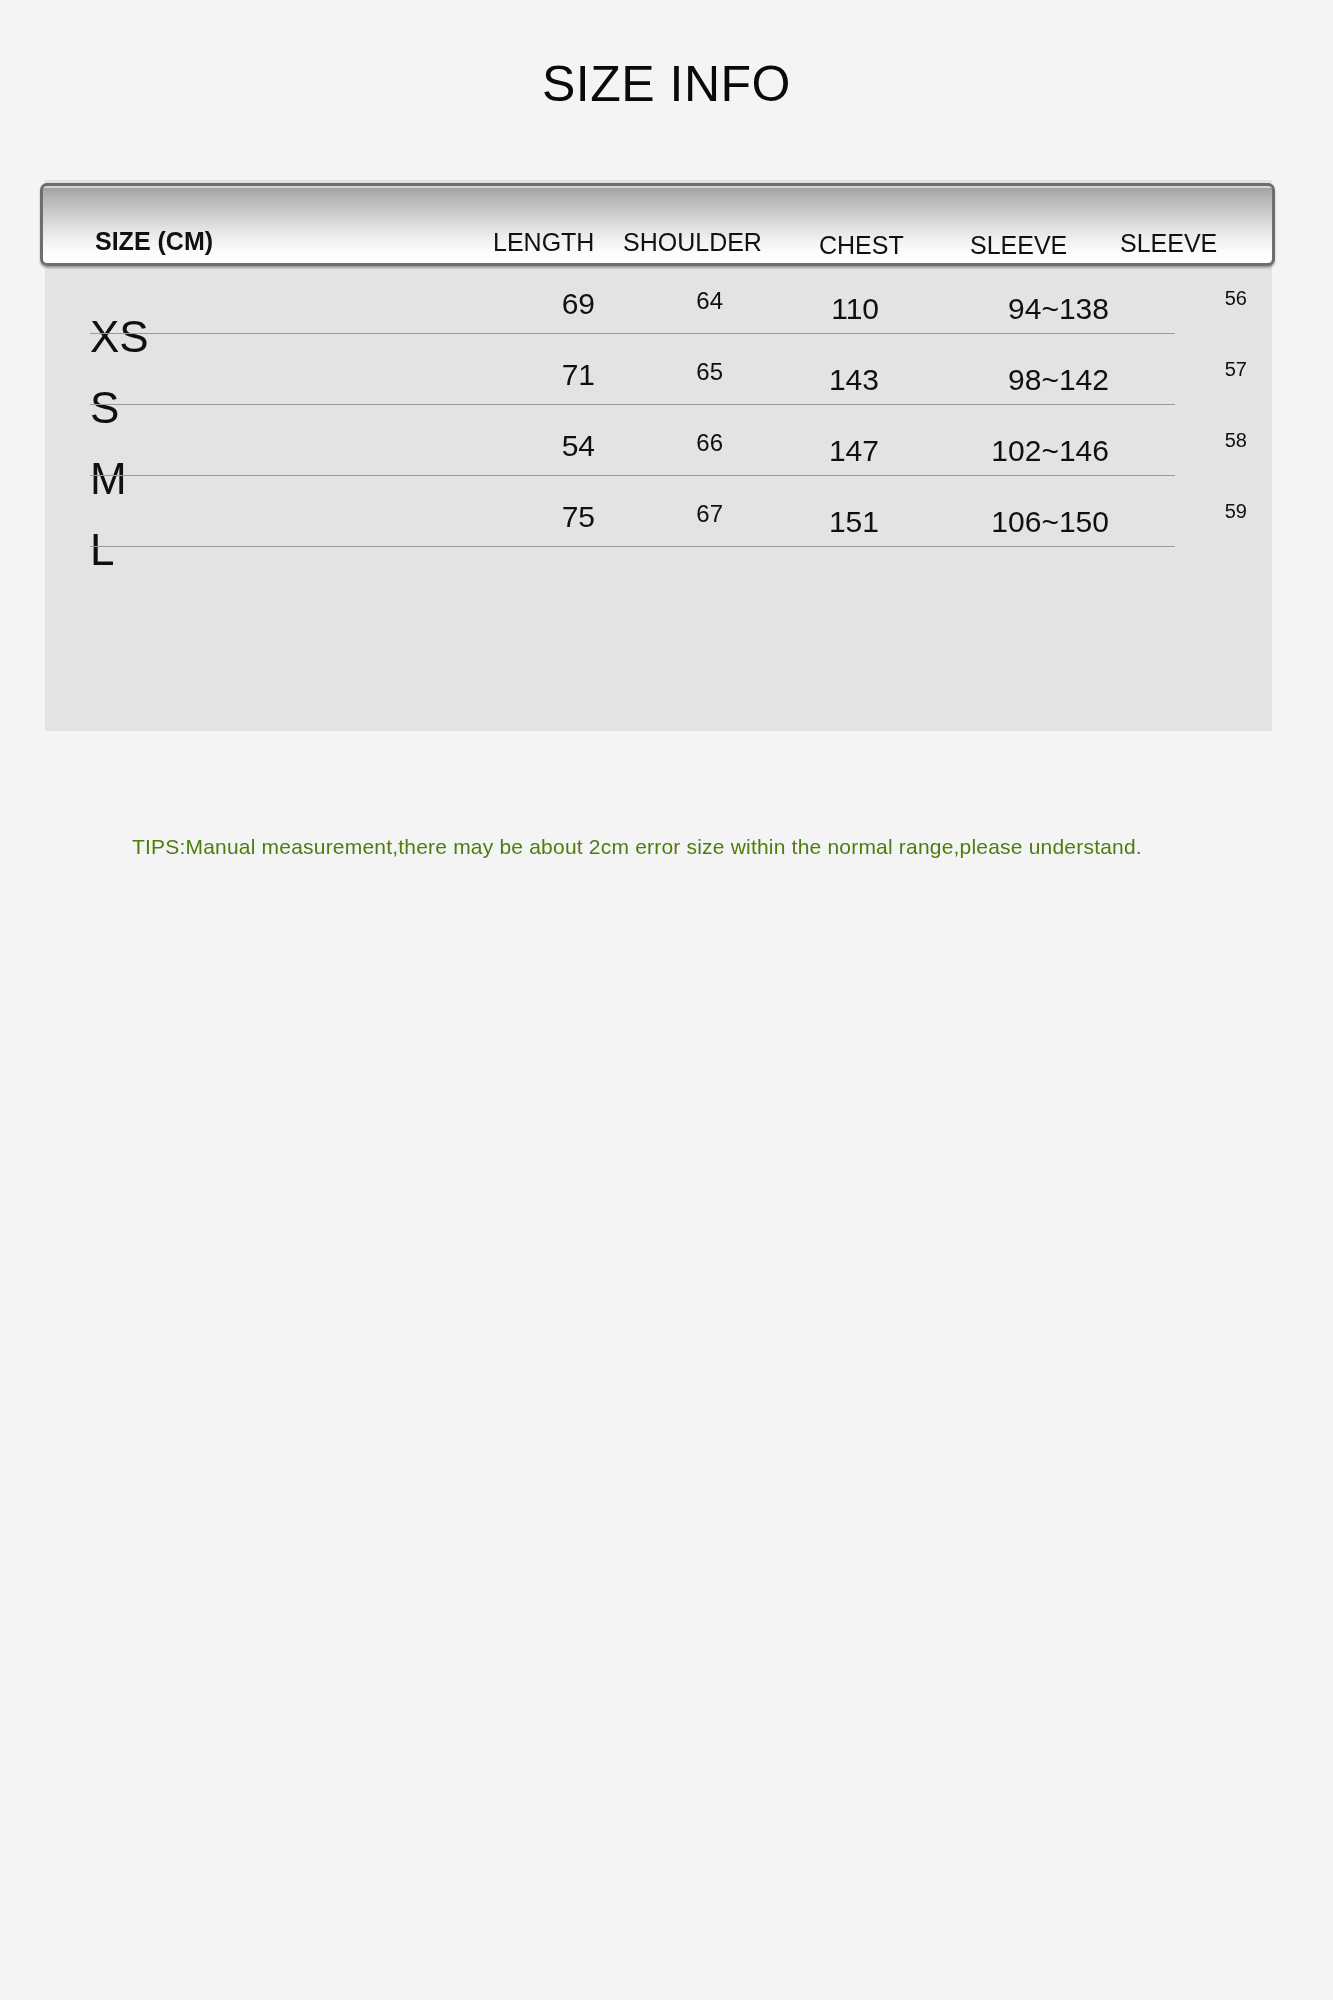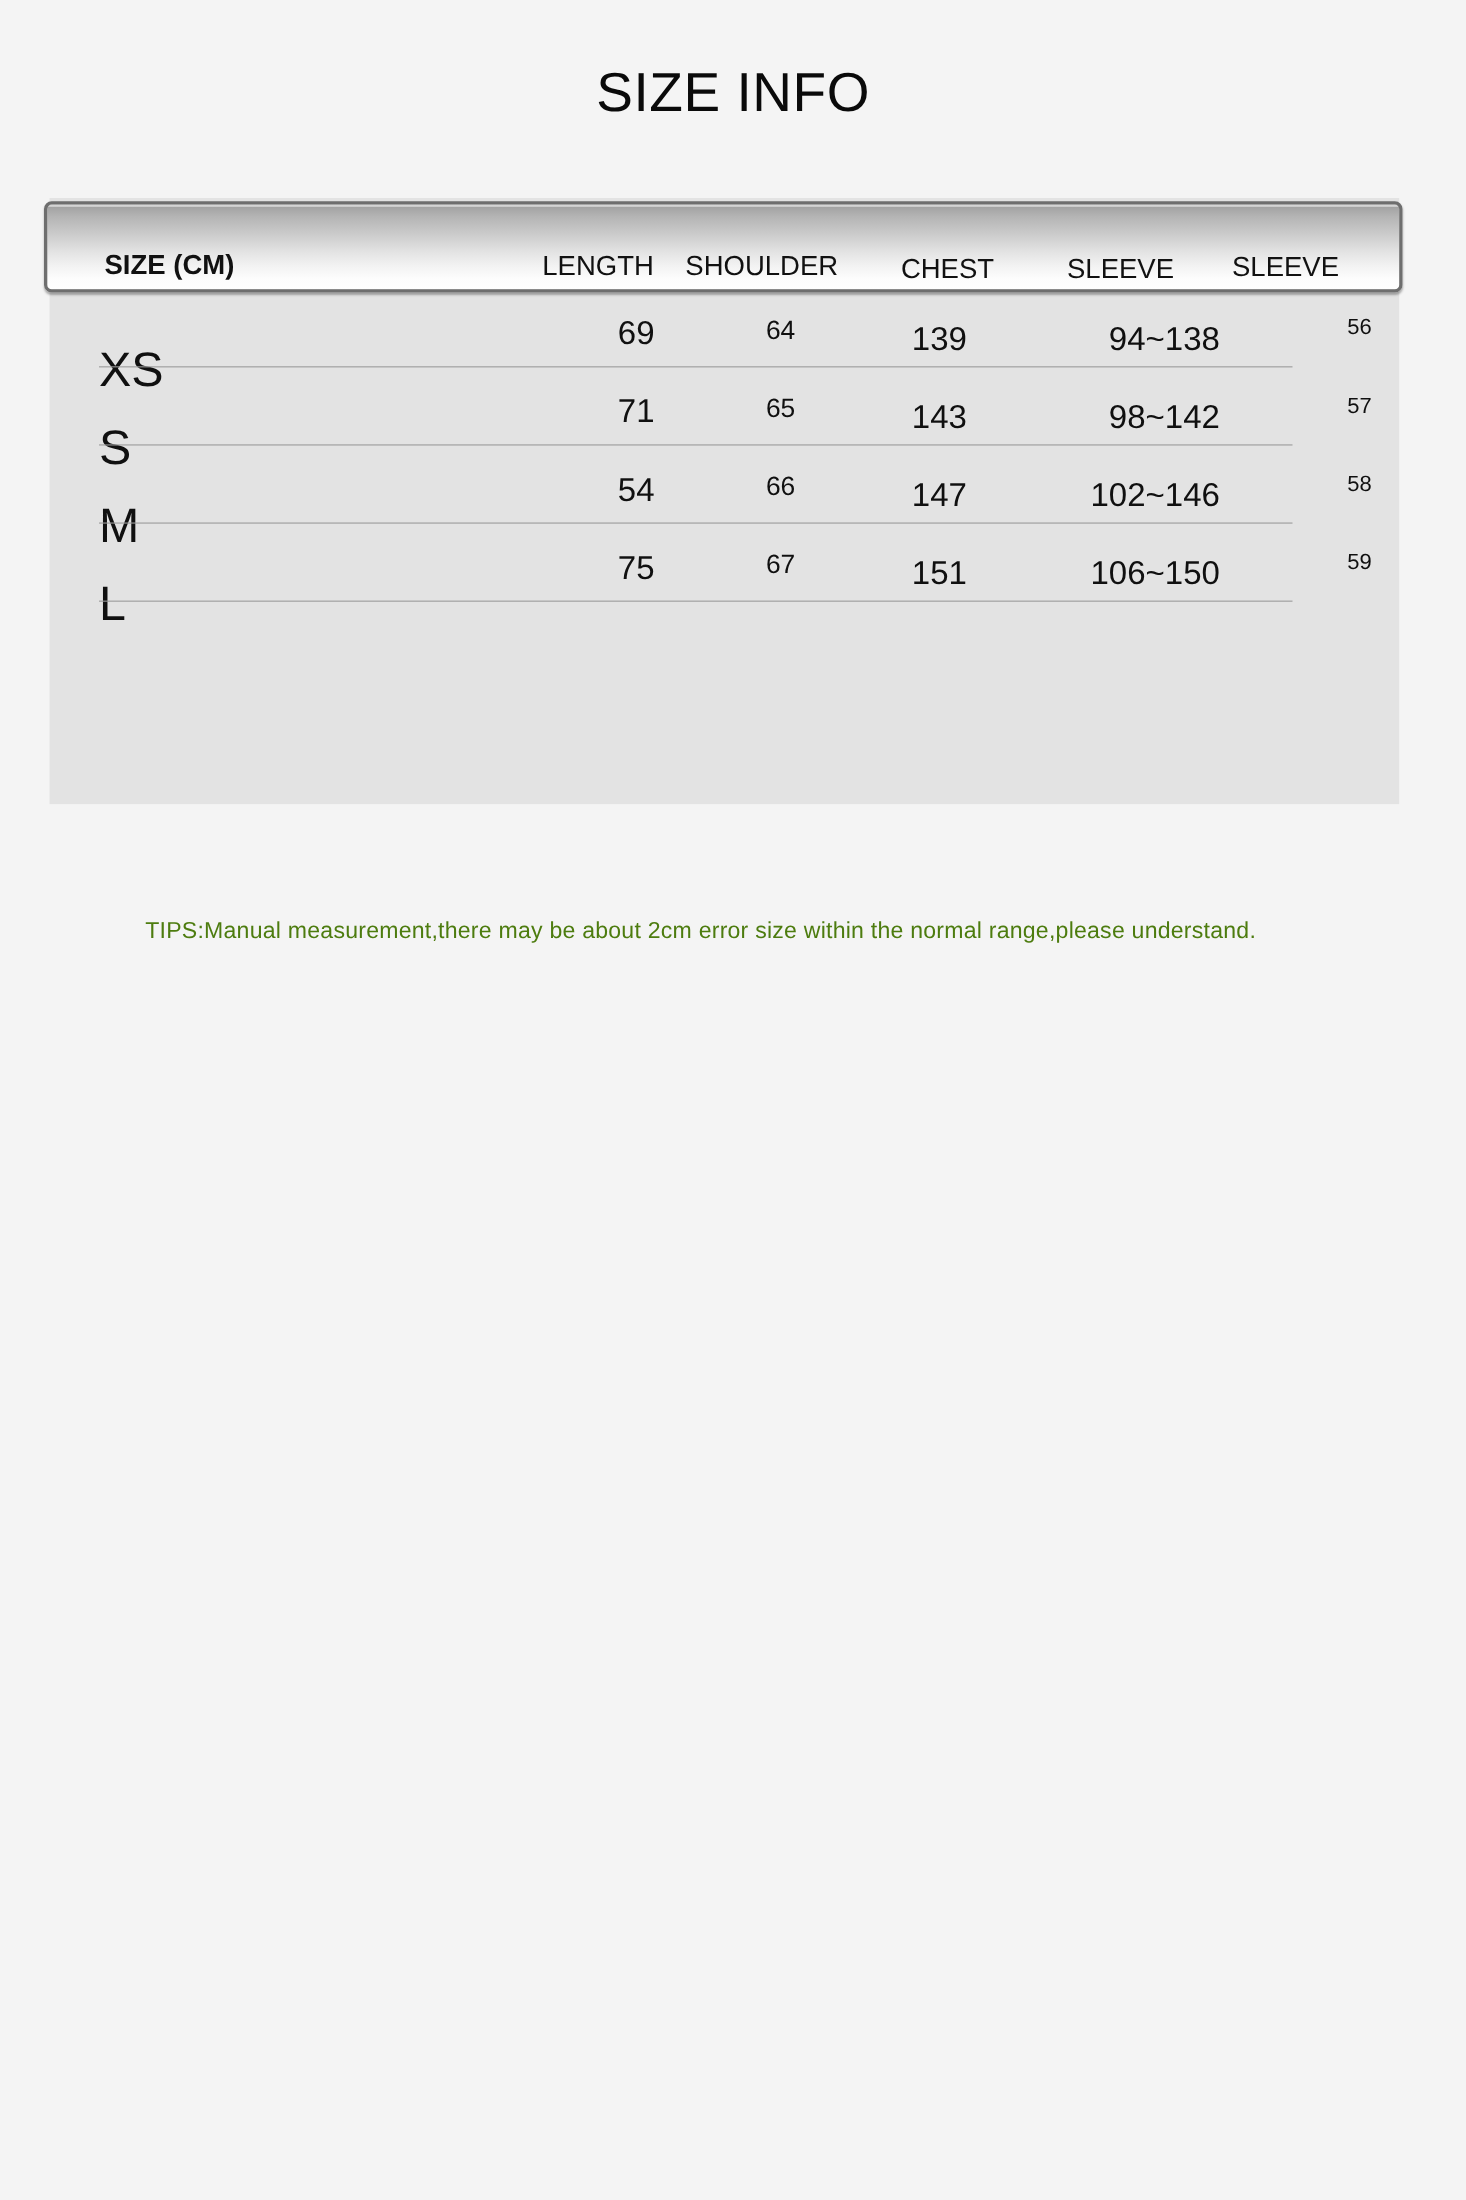--- a/index.html
+++ b/index.html
@@ -144,21 +144,21 @@
 <body>
 
 <div class="page-title">SIZE INFO</div>
 
 <div class="table-panel">
   <div class="rows">
       <div class="data-row" style="top: 83px;">
         <div class="cell cell-size">XS</div>
         <div class="cell cell-length">69</div>
         <div class="cell cell-shoulder">64</div>
-        <div class="cell cell-chest">139</div>
+        <div class="cell cell-chest">110</div>
         <div class="cell cell-bottom">94~138</div>
         <div class="cell cell-sleeve">56</div>
         <div class="row-divider"></div>
       </div>
       <div class="data-row" style="top: 154px;">
         <div class="cell cell-size">S</div>
         <div class="cell cell-length">71</div>
         <div class="cell cell-shoulder">65</div>
         <div class="cell cell-chest">143</div>
         <div class="cell cell-bottom">98~142</div>

